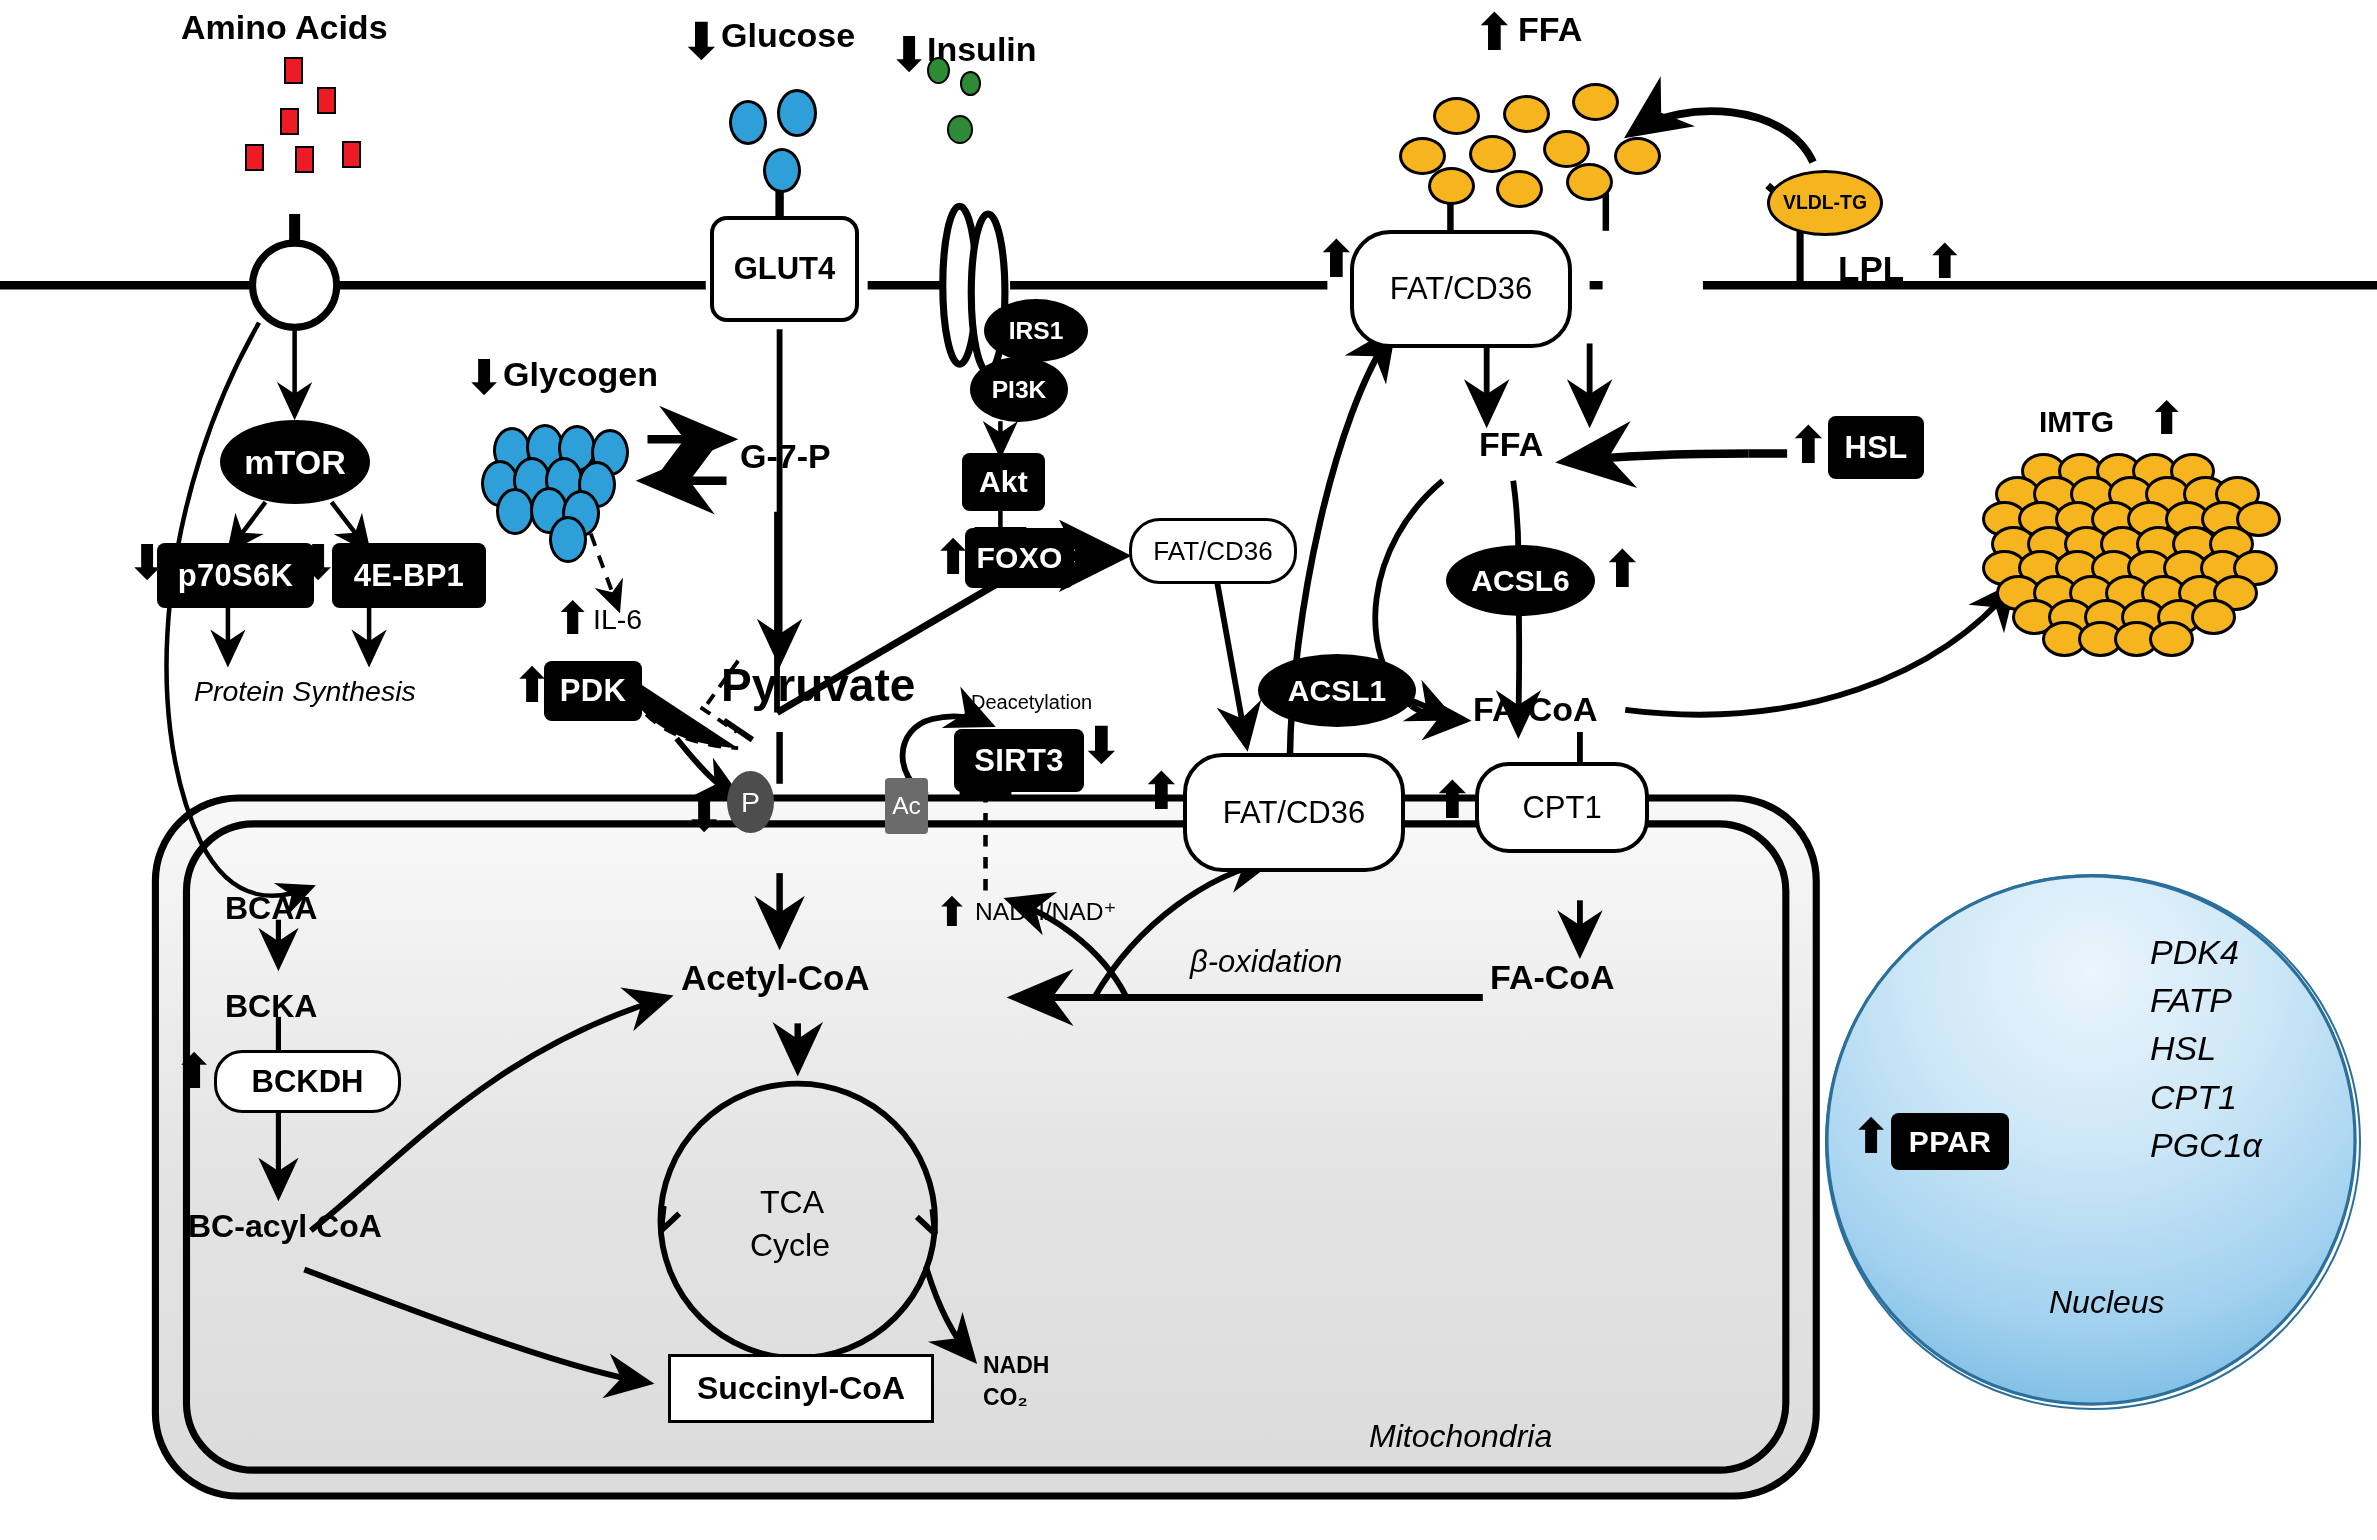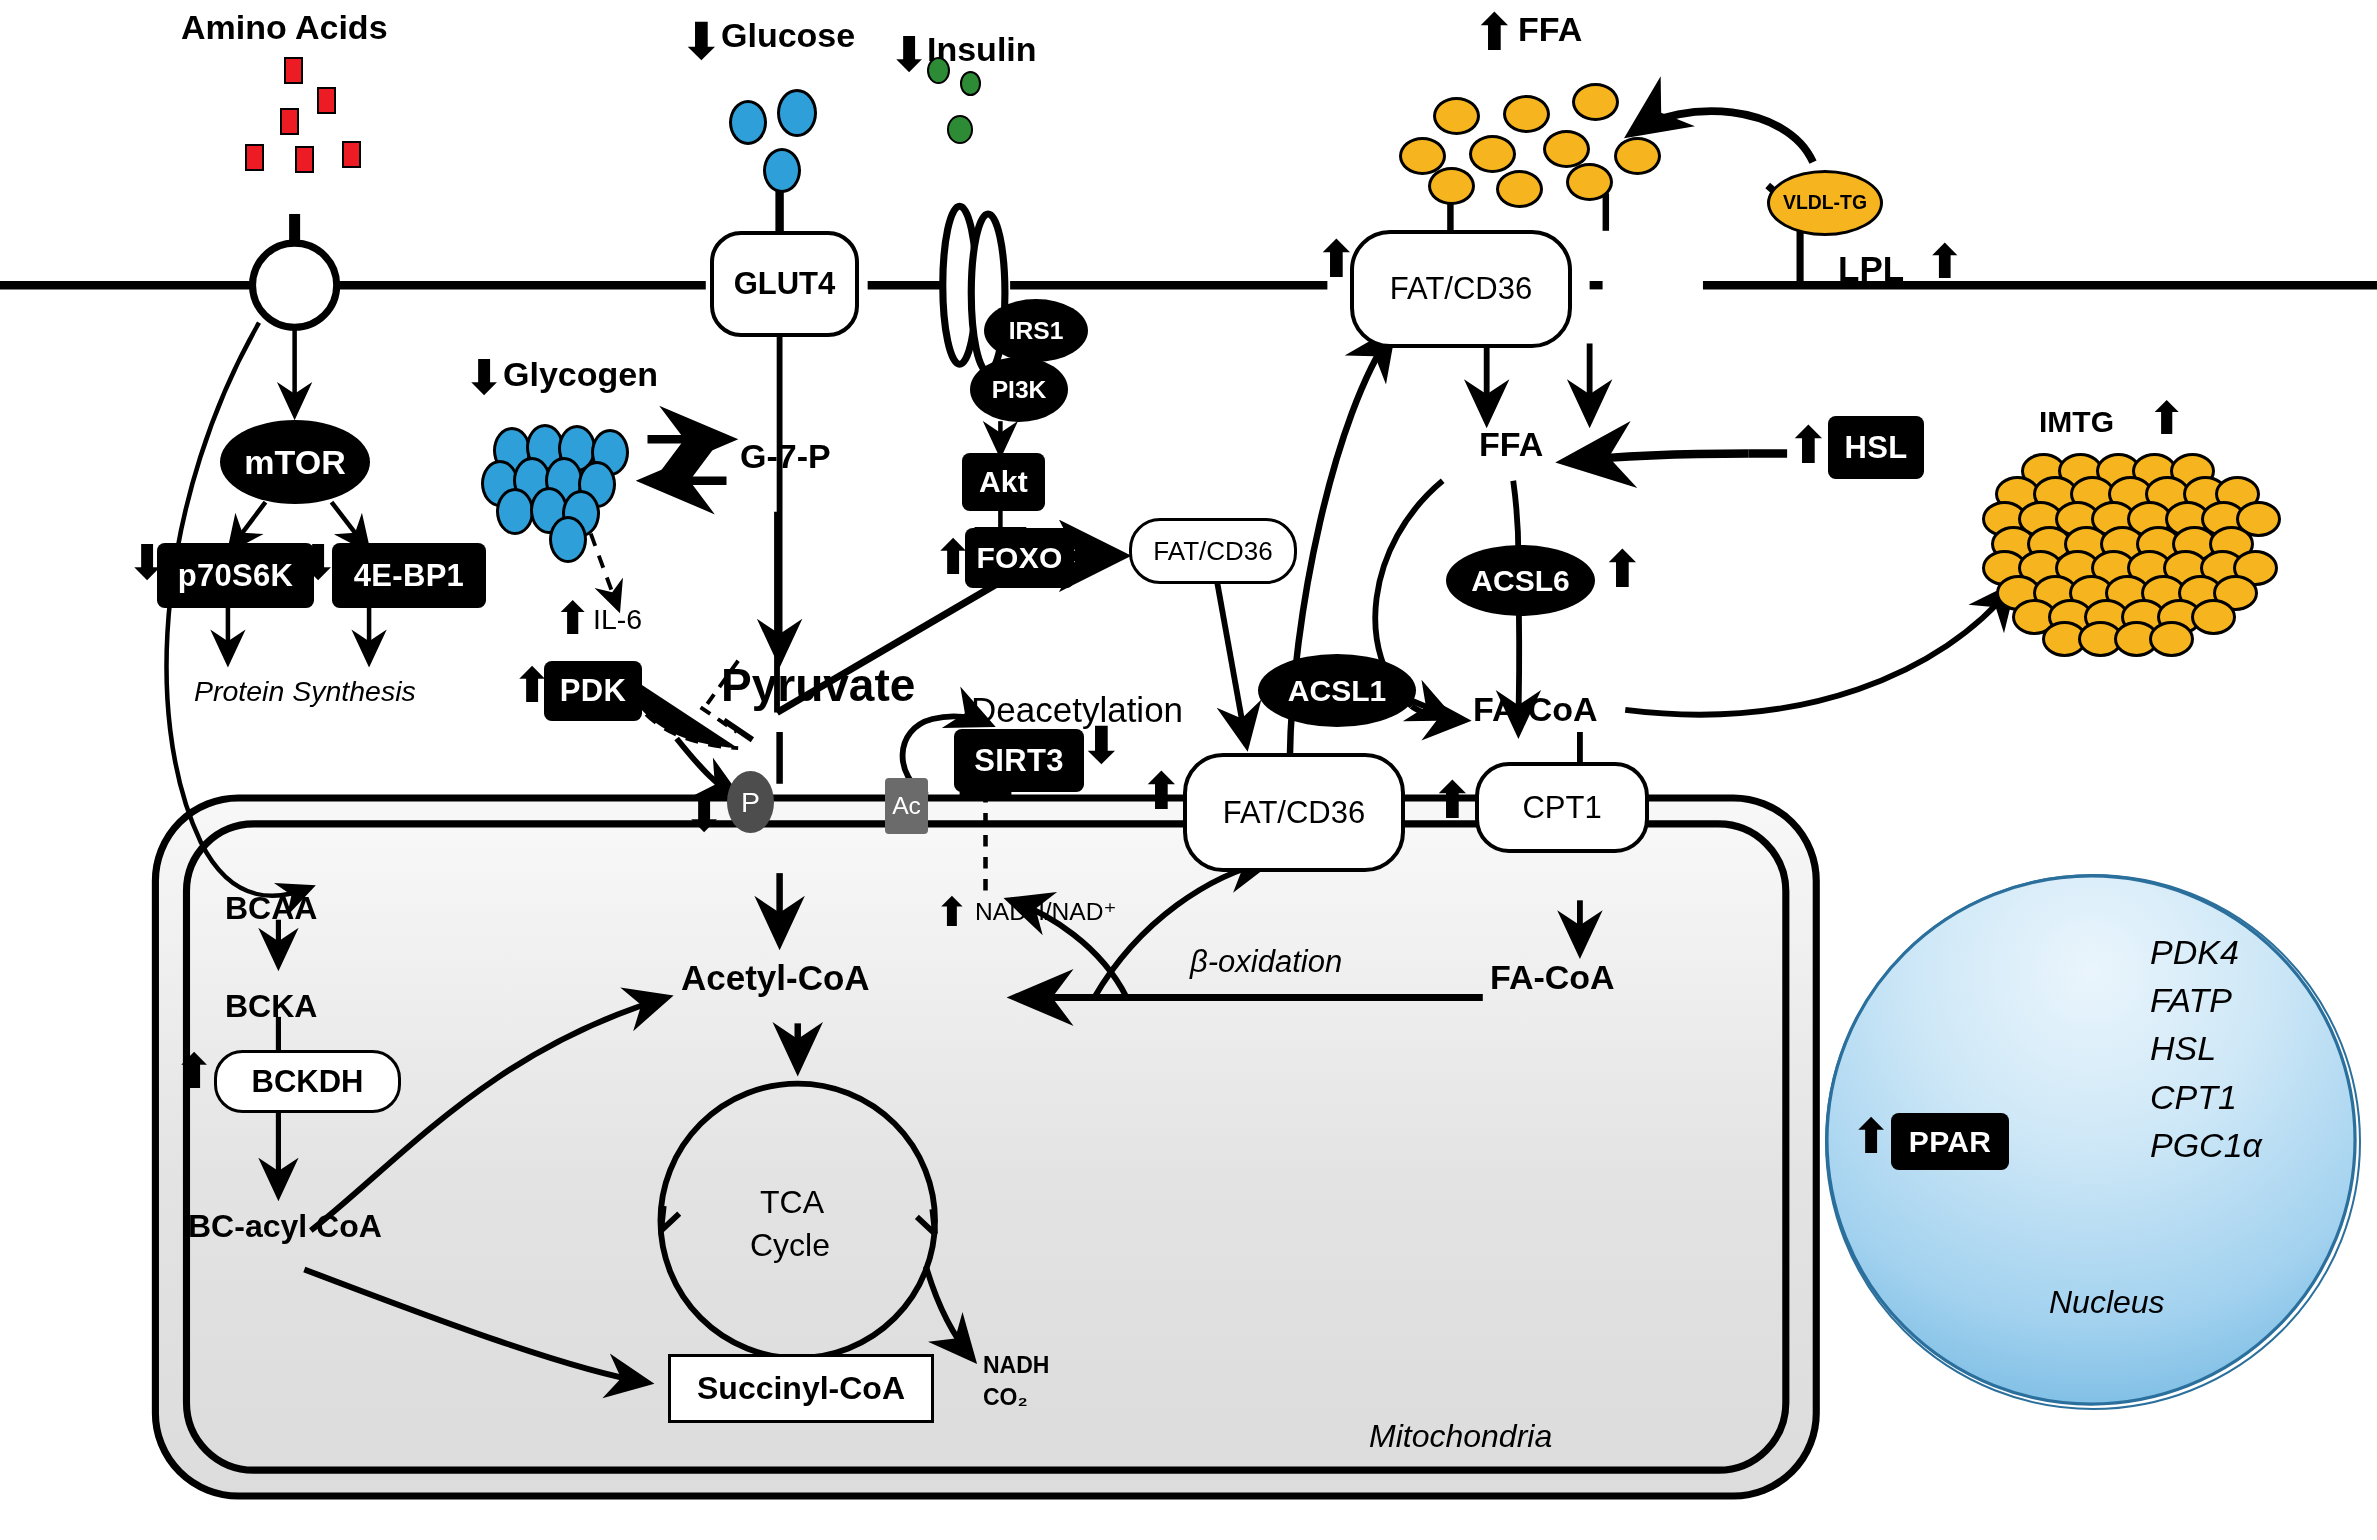--- a/index.html
+++ b/index.html
@@ -287,21 +287,21 @@
   <div class="dot" style="left:1614px;top:137px;width:47px;height:38px;background:#F6B51E;"></div>
   <div class="dot" style="left:1428px;top:167px;width:47px;height:38px;background:#F6B51E;"></div>
   <div class="dot" style="left:1496px;top:170px;width:47px;height:38px;background:#F6B51E;"></div>
   <div class="dot" style="left:1566px;top:163px;width:47px;height:38px;background:#F6B51E;"></div>
 
   <div class="lbl bold" style="left:1767px;top:170px;width:110px;height:60px;background:#F6B51E;border:3.9px solid #000;border-radius:50%;
               display:flex;align-items:center;justify-content:center;font-size:19.4px;">VLDL-TG</div>
   <div class="lbl bold" style="left:1838px;top:251px;font-size:35px;">LPL</div>
   <div class="lbl" style="left:1925px;top:238px;font-size:47px;font-weight:bold;">⬆</div>
 
-  <div class="whitebox bold" style="left:710px;top:231px;width:141px;height:98px;border-radius:31px;font-size:31px;">GLUT4</div>
+  <div class="whitebox bold" style="left:710px;top:216px;width:141px;height:98px;border-radius:17px;font-size:31px;">GLUT4</div>
 
   <div class="blkell" style="left:984px;top:299px;width:104px;height:63px;font-size:24.6px;">IRS1</div>
   <div class="blkell" style="left:970px;top:357px;width:98px;height:65px;font-size:24.6px;">PI3K</div>
 
   <div class="lbl" style="left:1315px;top:234px;font-size:51px;font-weight:bold;">⬆</div>
   <div class="whitebox" style="left:1350px;top:230px;width:214px;height:110px;border-radius:40px;font-size:31px;">FAT/CD36</div>
 
   <div class="blkell" style="left:220px;top:420px;width:150px;height:84px;font-size:34px;">mTOR</div>
 
   <div class="lbl" style="left:127px;top:539px;font-size:48px;font-weight:bold;">⬇</div>
@@ -342,21 +342,21 @@
 
   <div class="lbl" style="left:512px;top:662px;font-size:48px;font-weight:bold;">⬆</div>
   <div class="blkbox" style="left:544px;top:661px;width:98px;height:60px;font-size:31px;">PDK</div>
 
   <div class="lbl bold" style="left:721px;top:662px;font-size:46px;">Pyruvate</div>
 
   <div class="pbadge" style="left:727px;top:771px;width:47px;height:62px;font-size:28.5px;">P</div>
   <div class="acbadge" style="left:885px;top:778px;width:43px;height:56px;font-size:24.6px;">Ac</div>
   <div class="lbl" style="left:684px;top:791px;font-size:48px;font-weight:bold;">⬇</div>
 
-  <div class="lbl" style="left:971px;top:692px;font-size:35px;">Deacetylation</div>
+  <div class="lbl" style="left:971px;top:692px;font-size:20px;">Deacetylation</div>
   <div class="blkbox" style="left:954px;top:729px;width:130px;height:63px;font-size:31px;">SIRT3</div>
   <div class="lbl" style="left:1080px;top:720px;font-size:51px;font-weight:bold;">⬇</div>
 
   <div class="lbl" style="left:935px;top:892px;font-size:40px;font-weight:bold;">⬆</div>
   <div class="lbl" style="left:975px;top:900px;font-size:24.6px;">NADH/NAD⁺</div>
 
   <div class="blkell" style="left:1258px;top:654px;width:158px;height:73px;font-size:30px;">ACSL1</div>
   <div class="lbl" style="left:1140px;top:766px;font-size:51px;font-weight:bold;">⬆</div>
   <div class="whitebox" style="left:1183px;top:753px;width:214px;height:111px;border-radius:40px;font-size:31px;">FAT/CD36</div>
 

